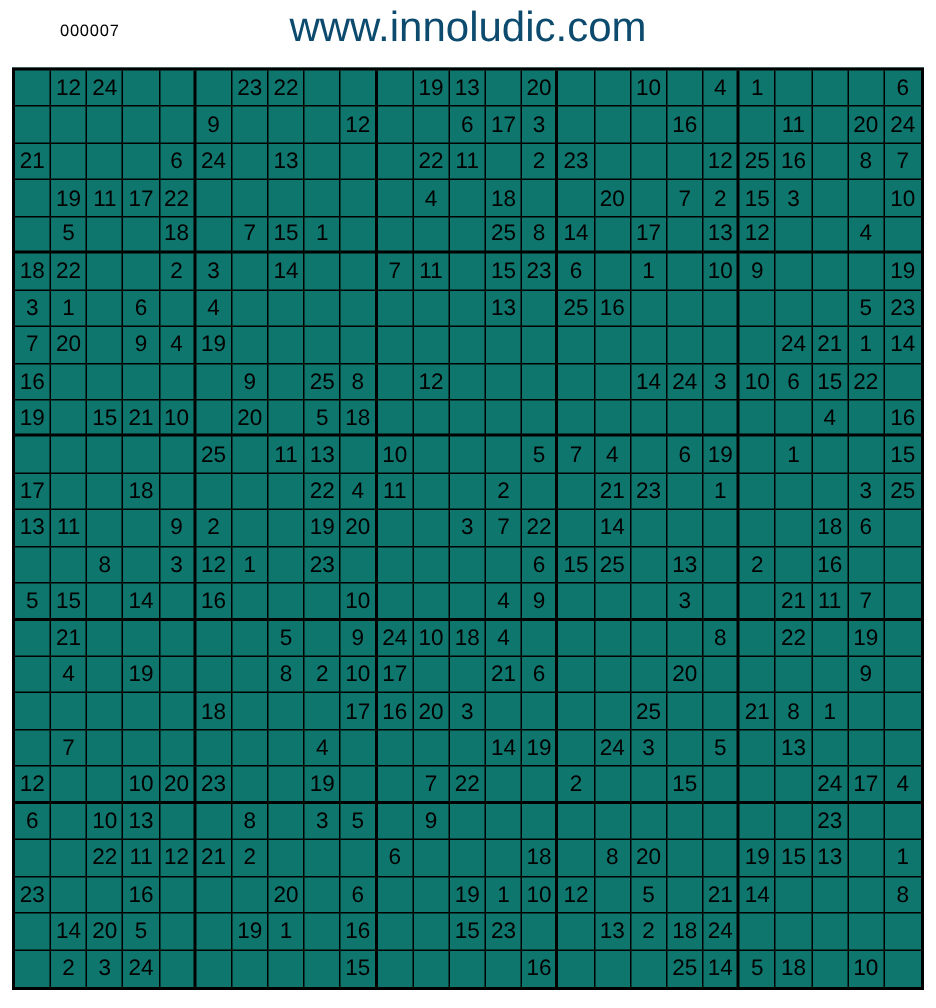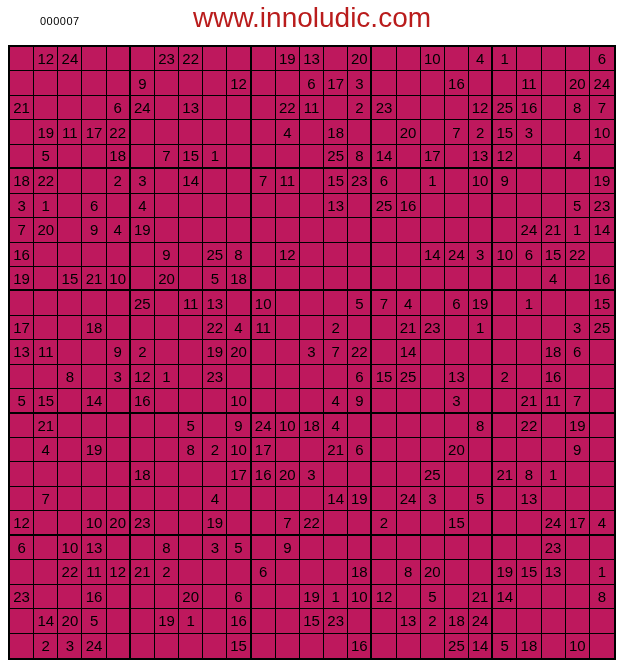--- a/index.html
+++ b/index.html
@@ -7,25 +7,25 @@
     width:624px;height:672px;position:relative;background:#ffffff;
     font-family:"Liberation Sans",sans-serif;color:#000;
     -webkit-font-smoothing:antialiased;
   }
   .puzzle-id{
     position:absolute;left:40px;top:15px;
     font-size:11px;letter-spacing:0.5px;color:#000;
   }
   .site-title{
     position:absolute;left:0;top:2px;width:100%;
-    text-align:center;font-size:28px;color:#b91c1c;
+    text-align:center;font-size:28px;color:#0c4a6e;
   }
   .grid{
     position:absolute;left:8px;top:45px;width:608px;height:615px;
-    box-sizing:border-box;border:2px solid #000;background:#be185d;
+    box-sizing:border-box;border:2px solid #000;background:#0f766e;
     display:grid;
     grid-template-columns:repeat(25,1fr);
     grid-template-rows:repeat(25,1fr);
   }
   .cell{
     box-sizing:border-box;
     border-right:1px solid #000;
     border-bottom:1px solid #000;
     display:flex;align-items:center;justify-content:center;
     font-size:15px;line-height:1;color:#000;

